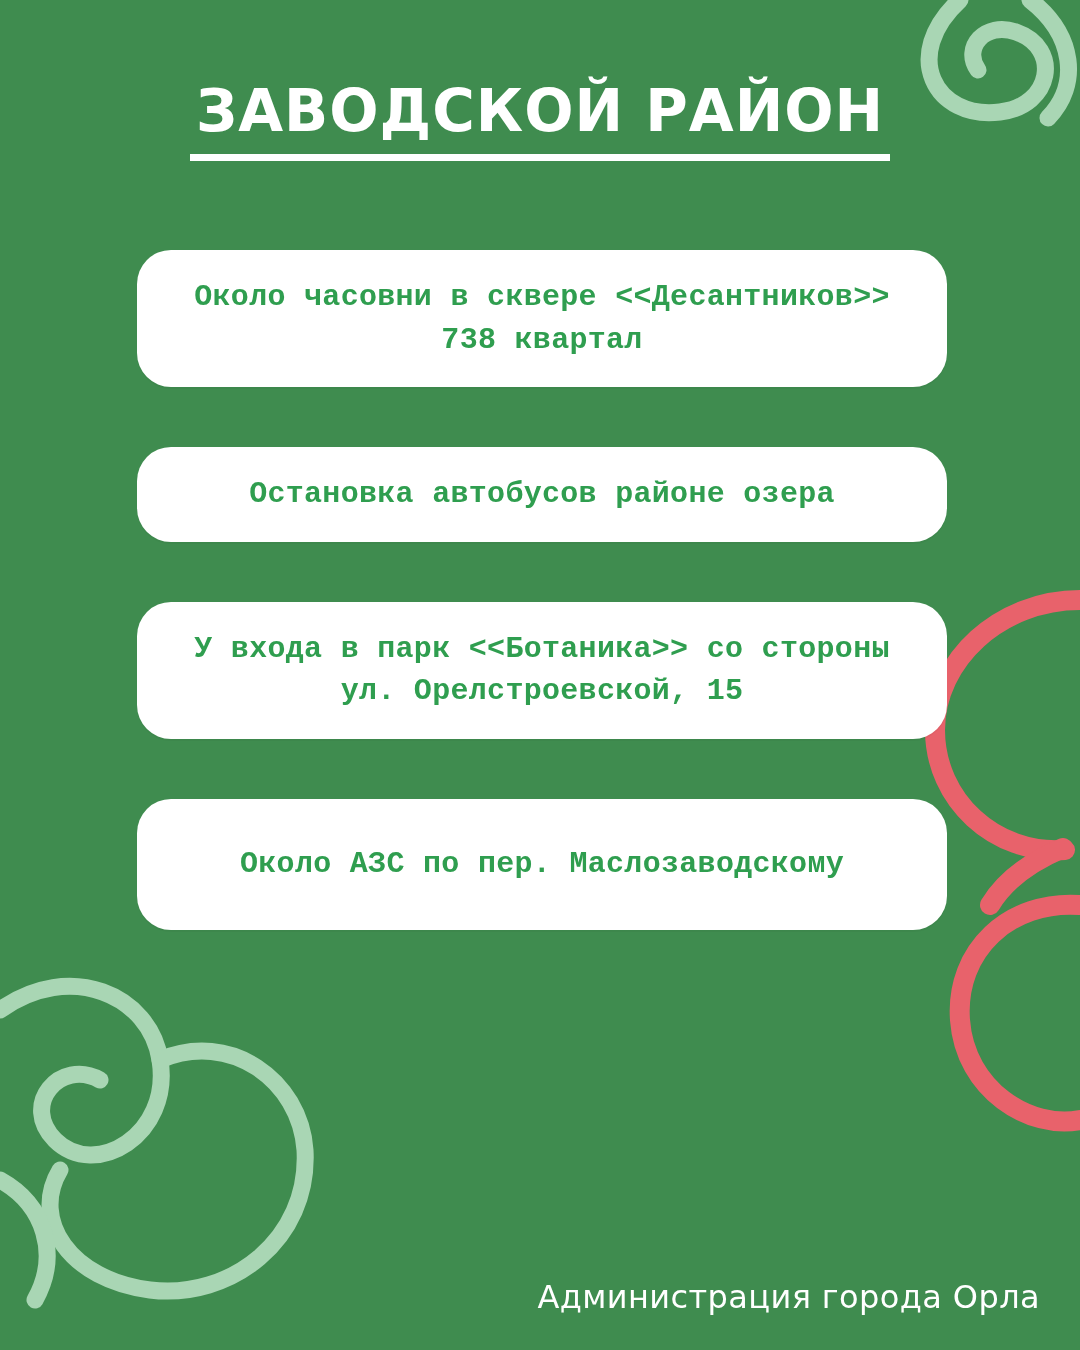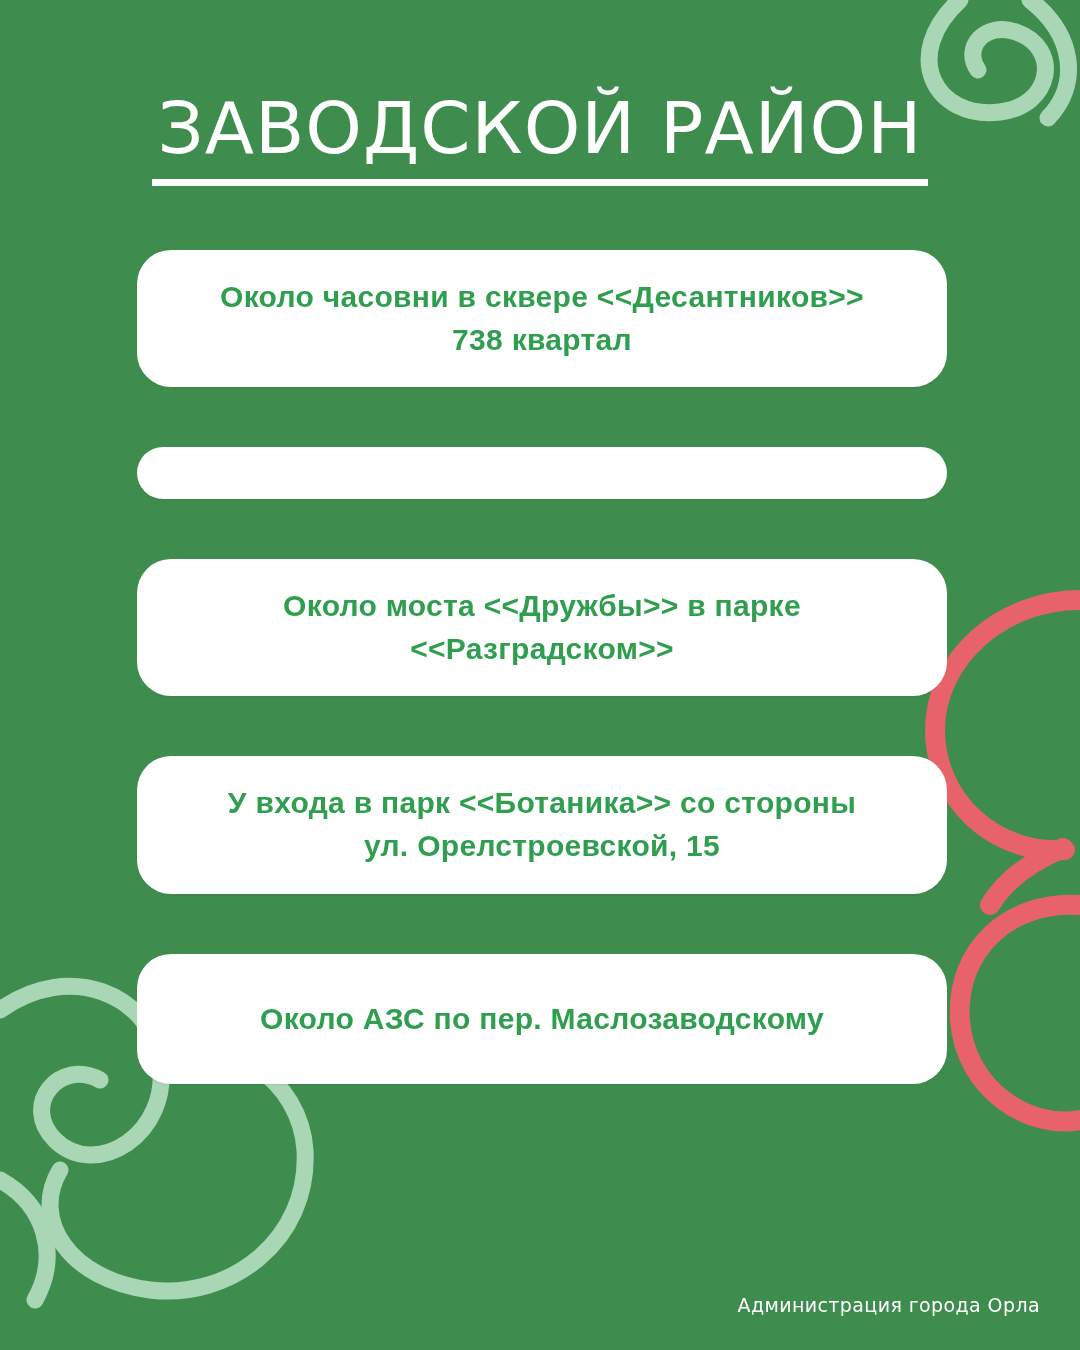--- a/index.html
+++ b/index.html
@@ -29,43 +29,43 @@
     position: absolute;
     top: 40px;
     left: 0;
     width: 1080px;
     text-align: center;
     z-index: 3;
   }
   .title {
     display: inline-block;
     font-family: "DejaVu Sans", sans-serif;
-    font-weight: normal;
-    font-size: 72px;
+    font-weight: bold;
+    font-size: 58px;
     letter-spacing: 1px;
     color: #ffffff;
     padding: 0 6px 10px 6px;
     border-bottom: 7px solid #ffffff;
     line-height: 1.12;
     white-space: nowrap;
   }
 
   
   .cards {
     position: absolute;
     top: 250px;
     left: 137px;
     width: 810px;
     z-index: 3;
   }
   .card {
     background: #ffffff;
     border-radius: 34px;
     color: #2f9e4f;
-    font-family: Liberation Sans, sans-serif;
+    font-family: Liberation Mono, monospace;
     font-weight: bold;
     font-size: 30px;
     line-height: 1.42;
     text-align: center;
     padding: 26px 34px;
     margin-bottom: 60px;
     box-sizing: border-box;
     letter-spacing: 0.3px;
     box-shadow: 0 2px 0 rgba(0,0,0,0.03);
   }
@@ -79,21 +79,21 @@
     display: block;
   }
 
   
   .footer {
     position: absolute;
     right: 40px;
     bottom: 34px;
     color: #ffffff;
     font-family: "DejaVu Sans", sans-serif;
-    font-size: 19px;
+    font-size: 32px;
     letter-spacing: 0.4px;
     z-index: 3;
   }
 </style>
 </head>
 <body>
 
 <svg class="decor" viewBox="0 0 1080 1350" xmlns="http://www.w3.org/2000/svg" aria-hidden="true">
 
   <g fill="none" stroke="#a9d6b4" stroke-width="17" stroke-linecap="round">
@@ -119,26 +119,23 @@
 </div>
 
 <div class="cards">
 
   <div class="card tall">
     <span class="card-line">Около часовни в сквере &lt;&lt;Десантников&gt;&gt;</span>
     <span class="card-line">738 квартал</span>
   </div>
 
   <div class="card tall">
+    <span class="card-line">Остановка автобусов районе озера</span>
   </div>
 
-  <div class="card tall">
-    <span class="card-line">Около моста &lt;&lt;Дружбы&gt;&gt; в парке</span>
-    <span class="card-line">&lt;&lt;Разградском&gt;&gt;</span>
-  </div>
 
   <div class="card tall">
     <span class="card-line">У входа в парк &lt;&lt;Ботаника&gt;&gt; со стороны</span>
     <span class="card-line">ул. Орелстроевской, 15</span>
   </div>
 
   <div class="card single">
     <span class="card-line">Около АЗС по пер. Маслозаводскому</span>
   </div>
 

